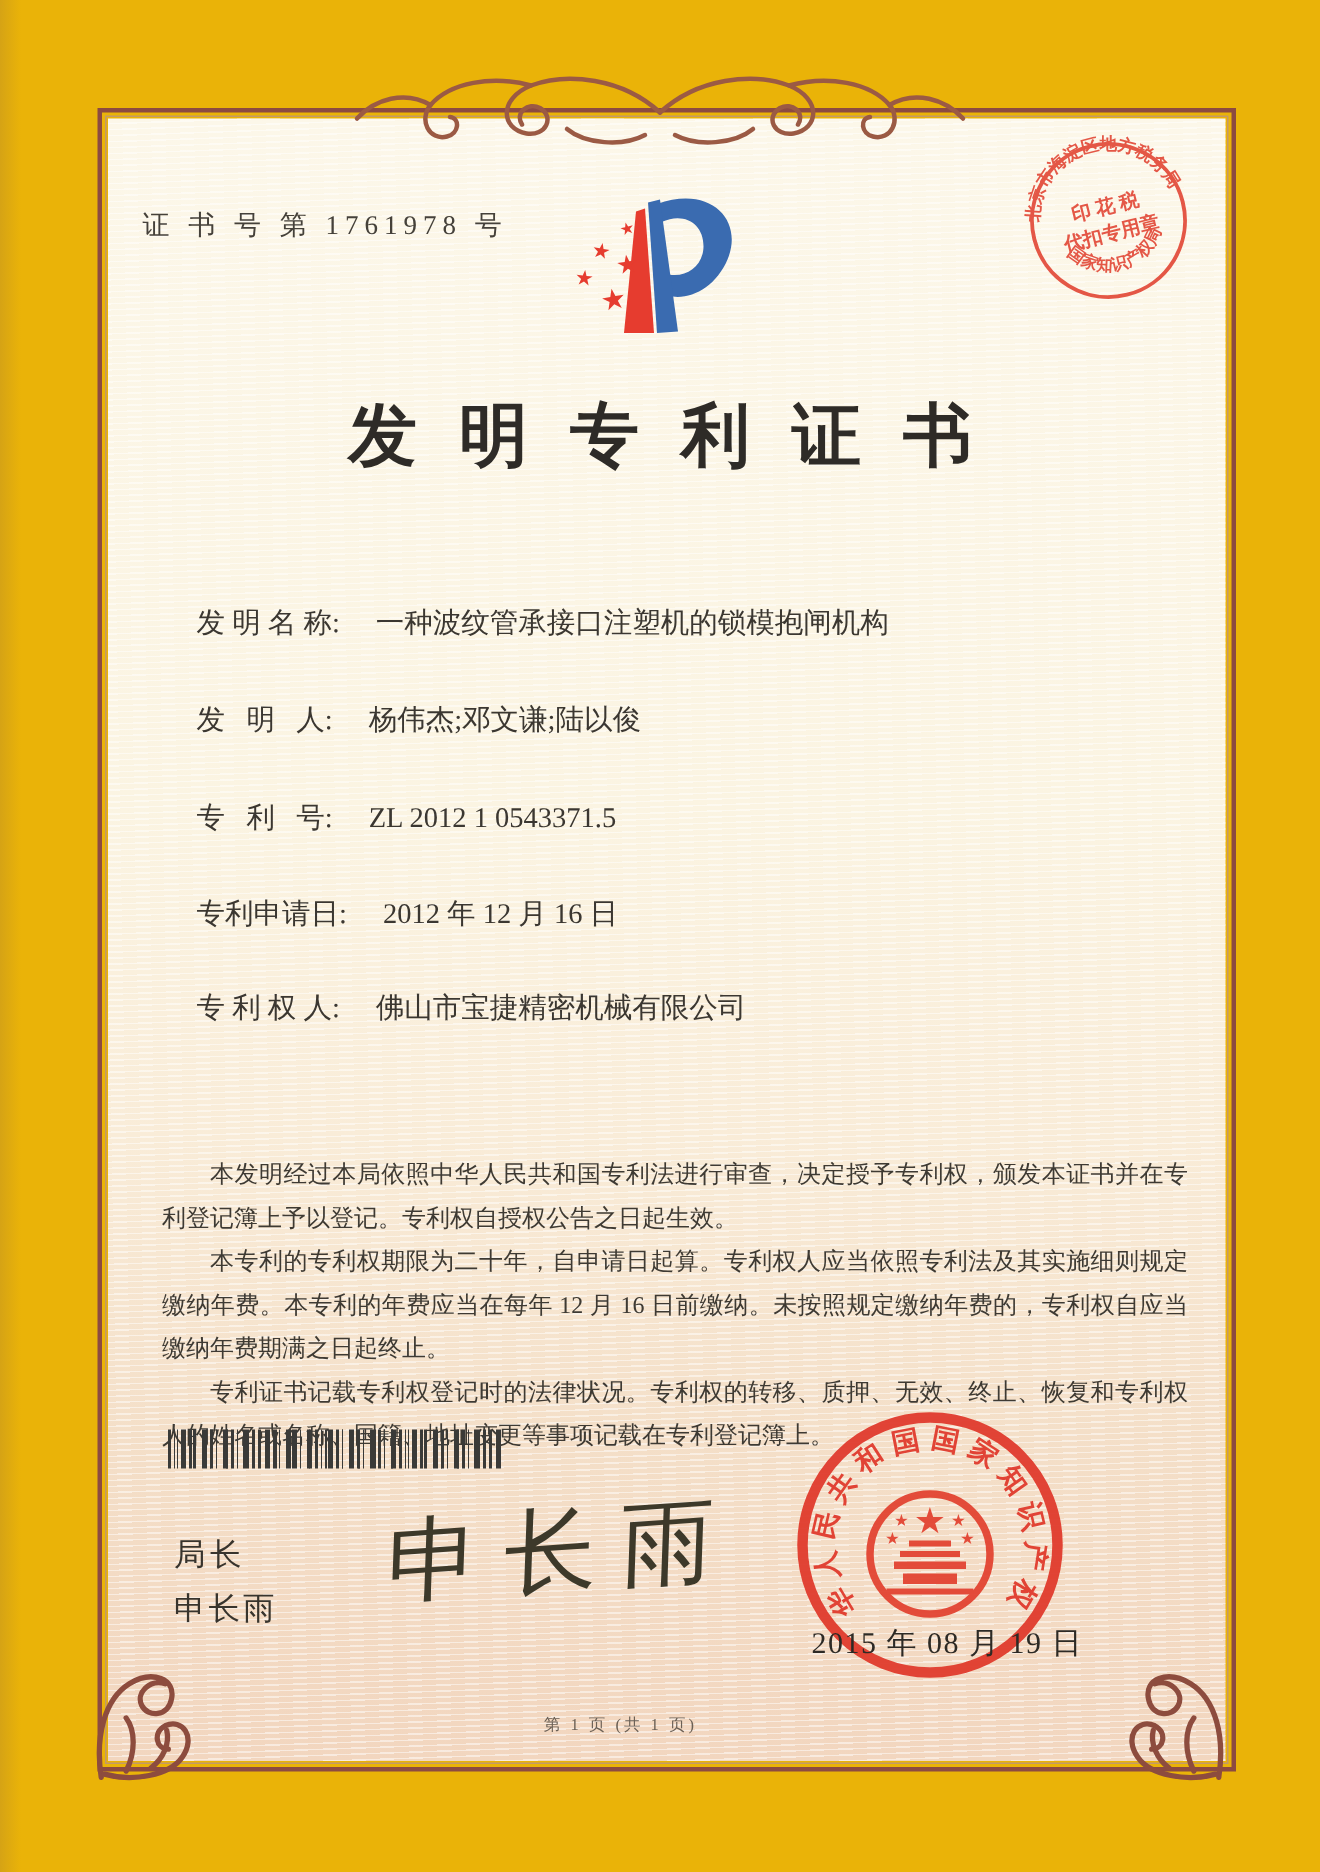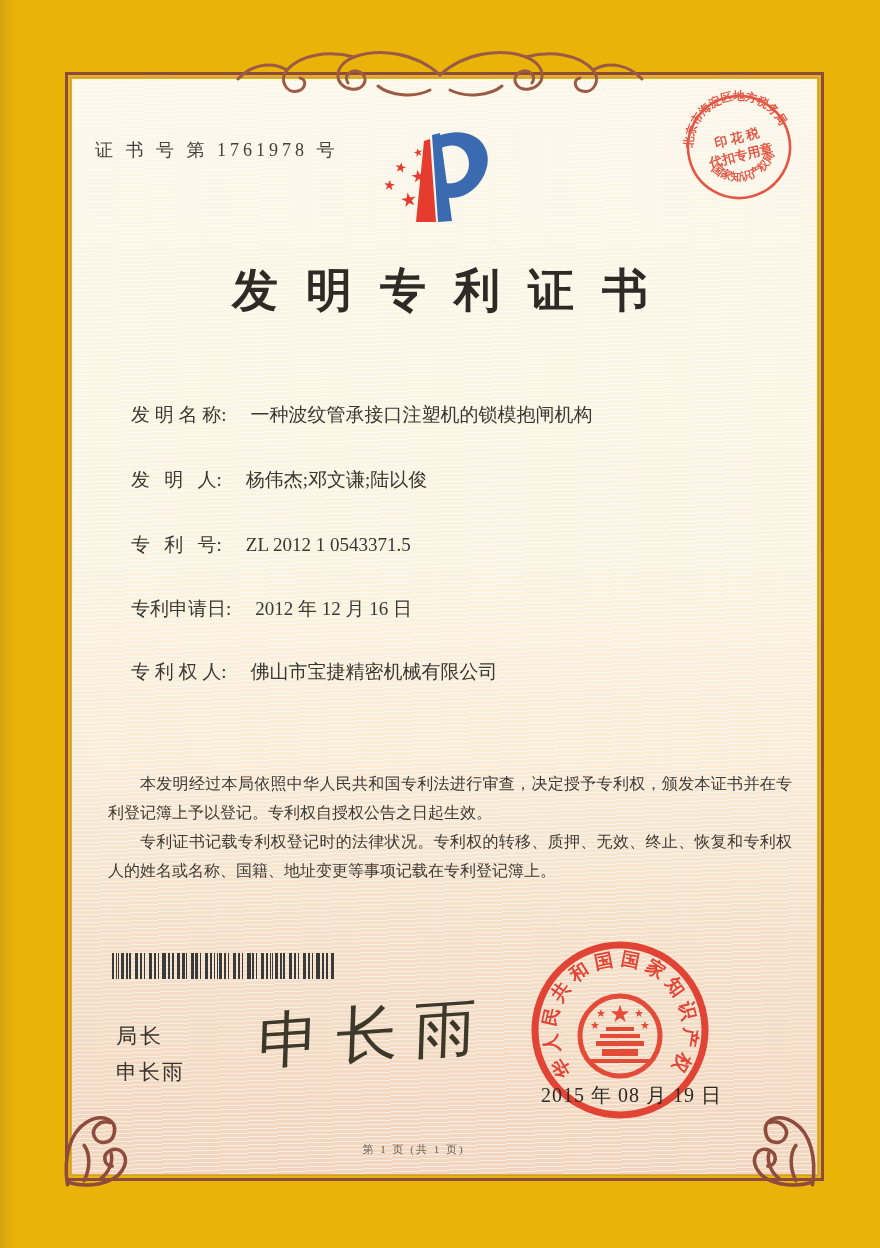--- a/index.html
+++ b/index.html
@@ -125,20 +125,21 @@
   </div>
   <div class="field" style="top:574px">
     <span class="lbl">专利申请日:</span><span class="val">2012 年 12 月 16 日</span>
   </div>
   <div class="field" style="top:637px">
     <span class="lbl">专 利 权 人:</span><span class="val">佛山市宝捷精密机械有限公司</span>
   </div>
 
   <div class="body-text">
     <p>本发明经过本局依照中华人民共和国专利法进行审查，决定授予专利权，颁发本证书并在专利登记簿上予以登记。专利权自授权公告之日起生效。</p>
+    <p>本专利的专利权期限为二十年，自申请日起算。专利权人应当依照专利法及其实施细则规定缴纳年费。本专利的年费应当在每年 12 月 16 日前缴纳。未按照规定缴纳年费的，专利权自应当缴纳年费期满之日起终止。</p>
     <p>专利证书记载专利权登记时的法律状况。专利权的转移、质押、无效、终止、恢复和专利权人的姓名或名称、国籍、地址变更等事项记载在专利登记簿上。</p>
   </div>
 
   <div class="barcode"></div>
 
   <div class="director-label">局长</div>
   <div class="director-name">申长雨</div>
   <div class="autograph">申长雨</div>
 
   <svg class="main-seal" viewBox="0 0 186 186">

